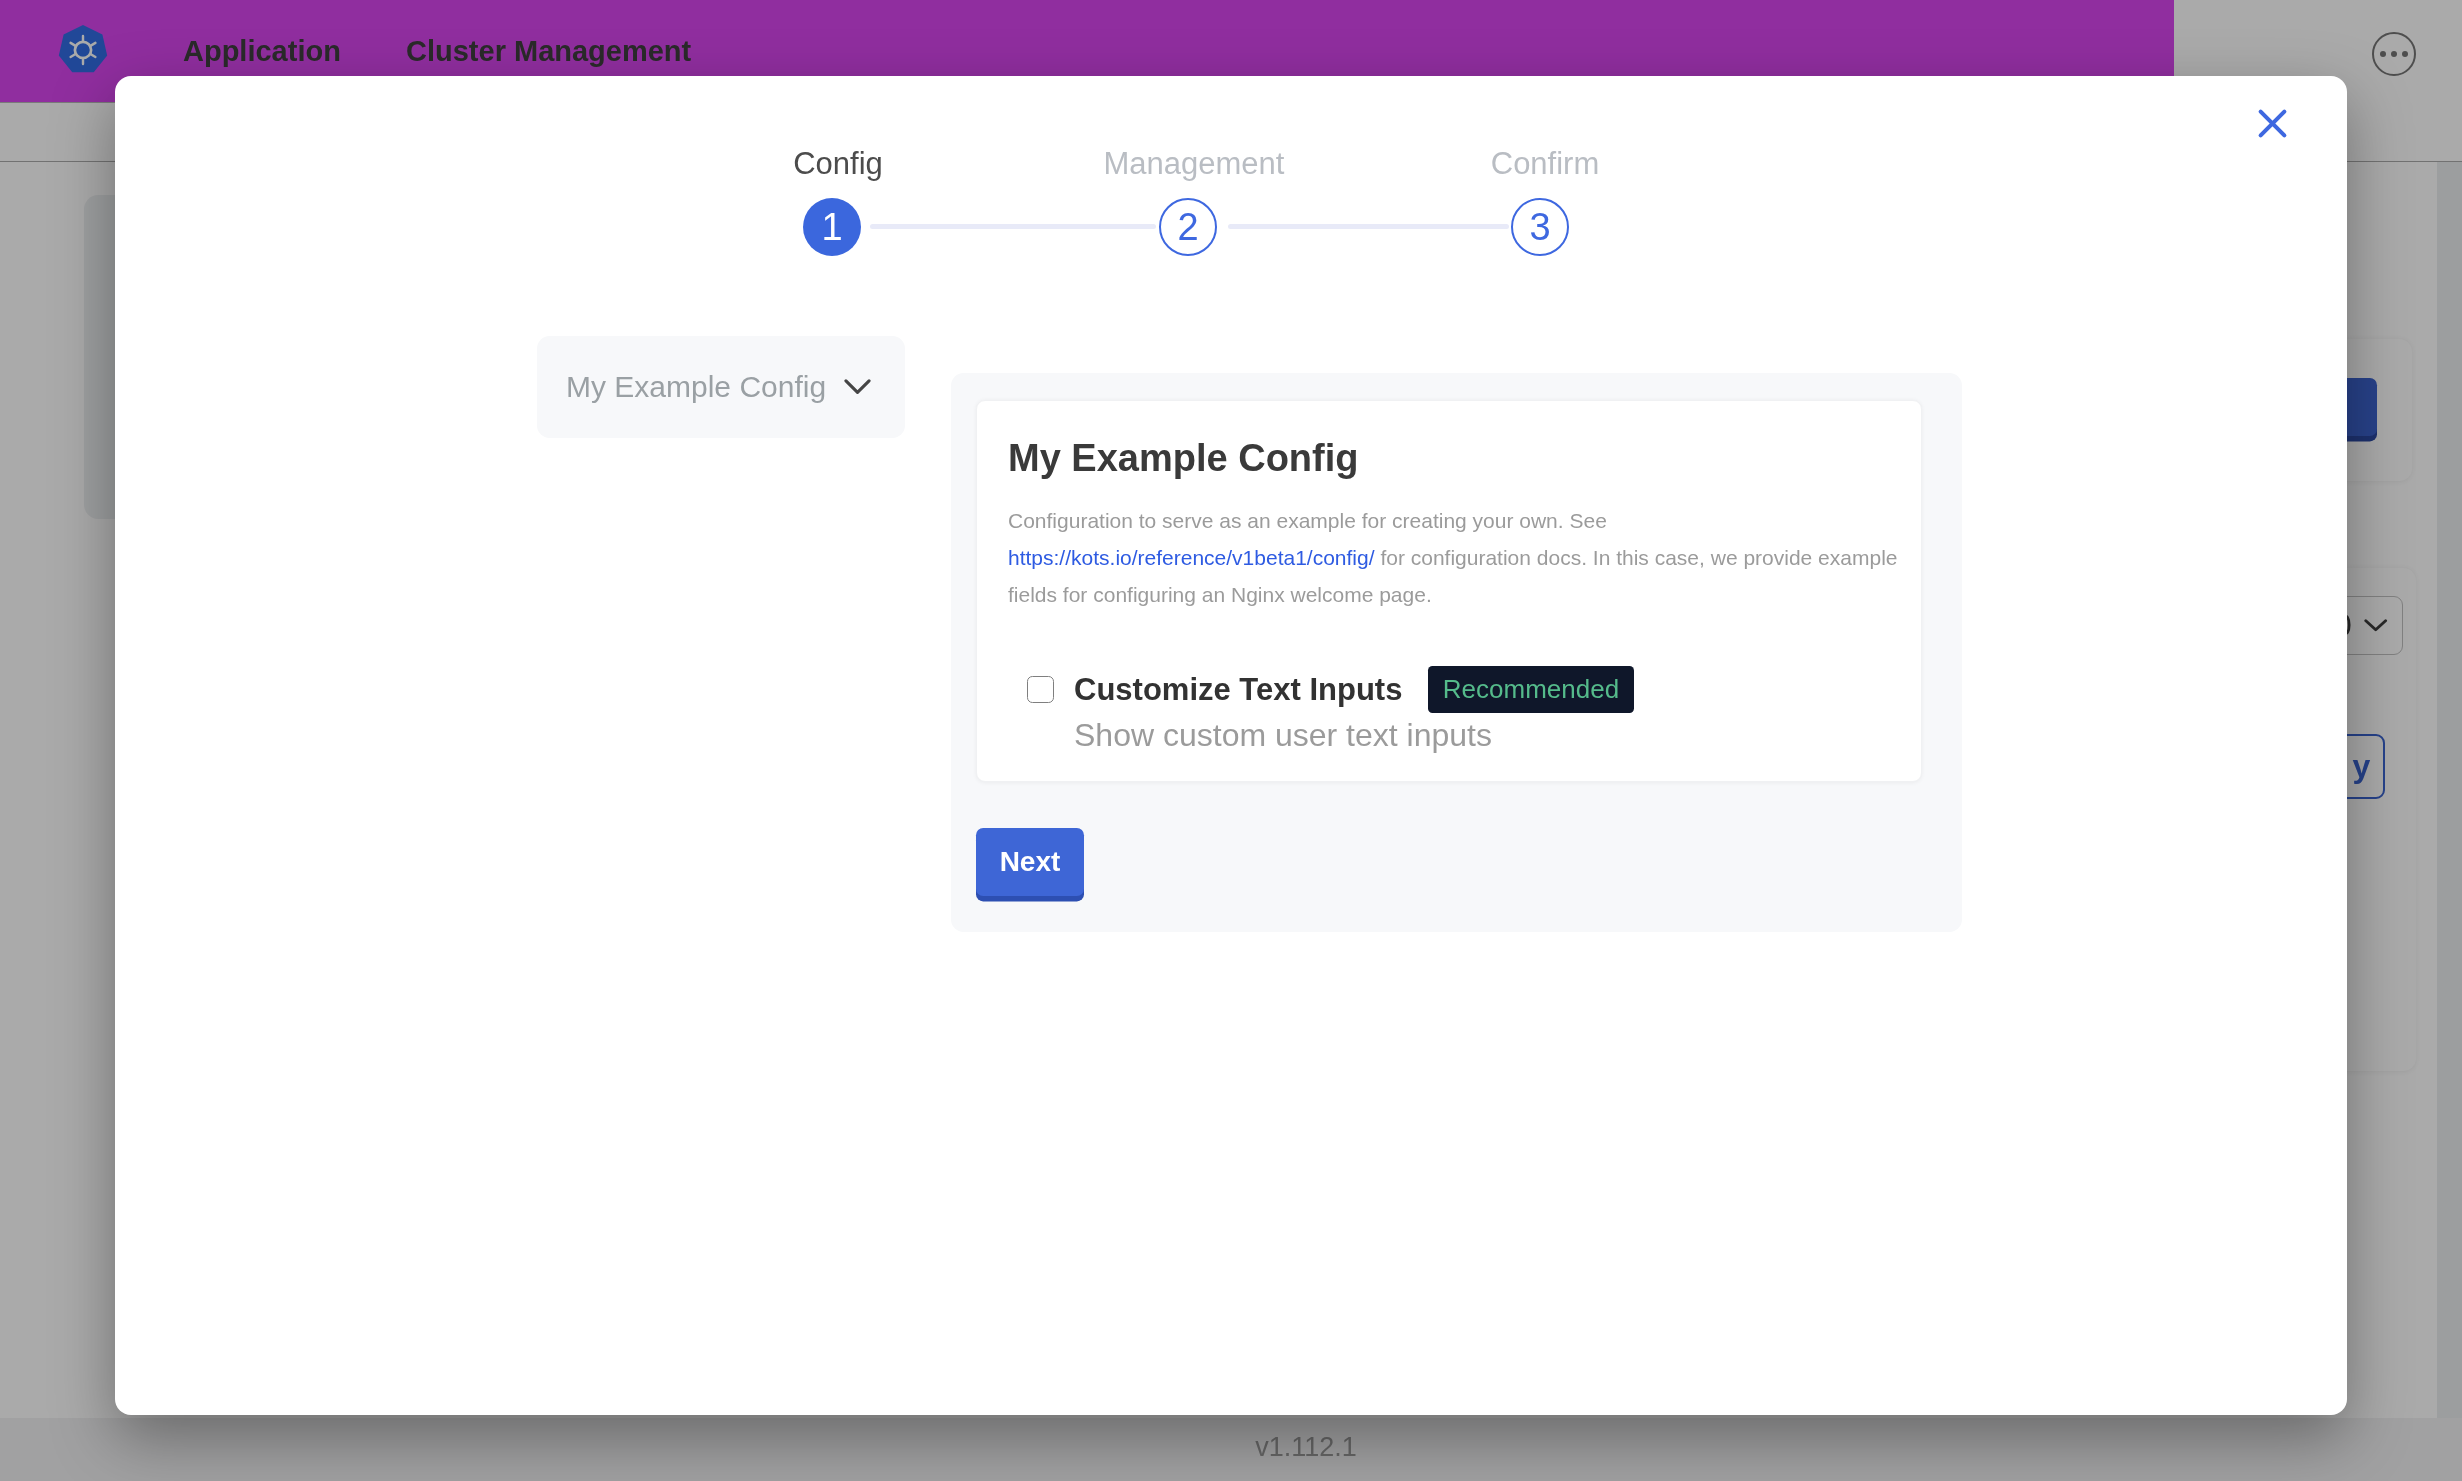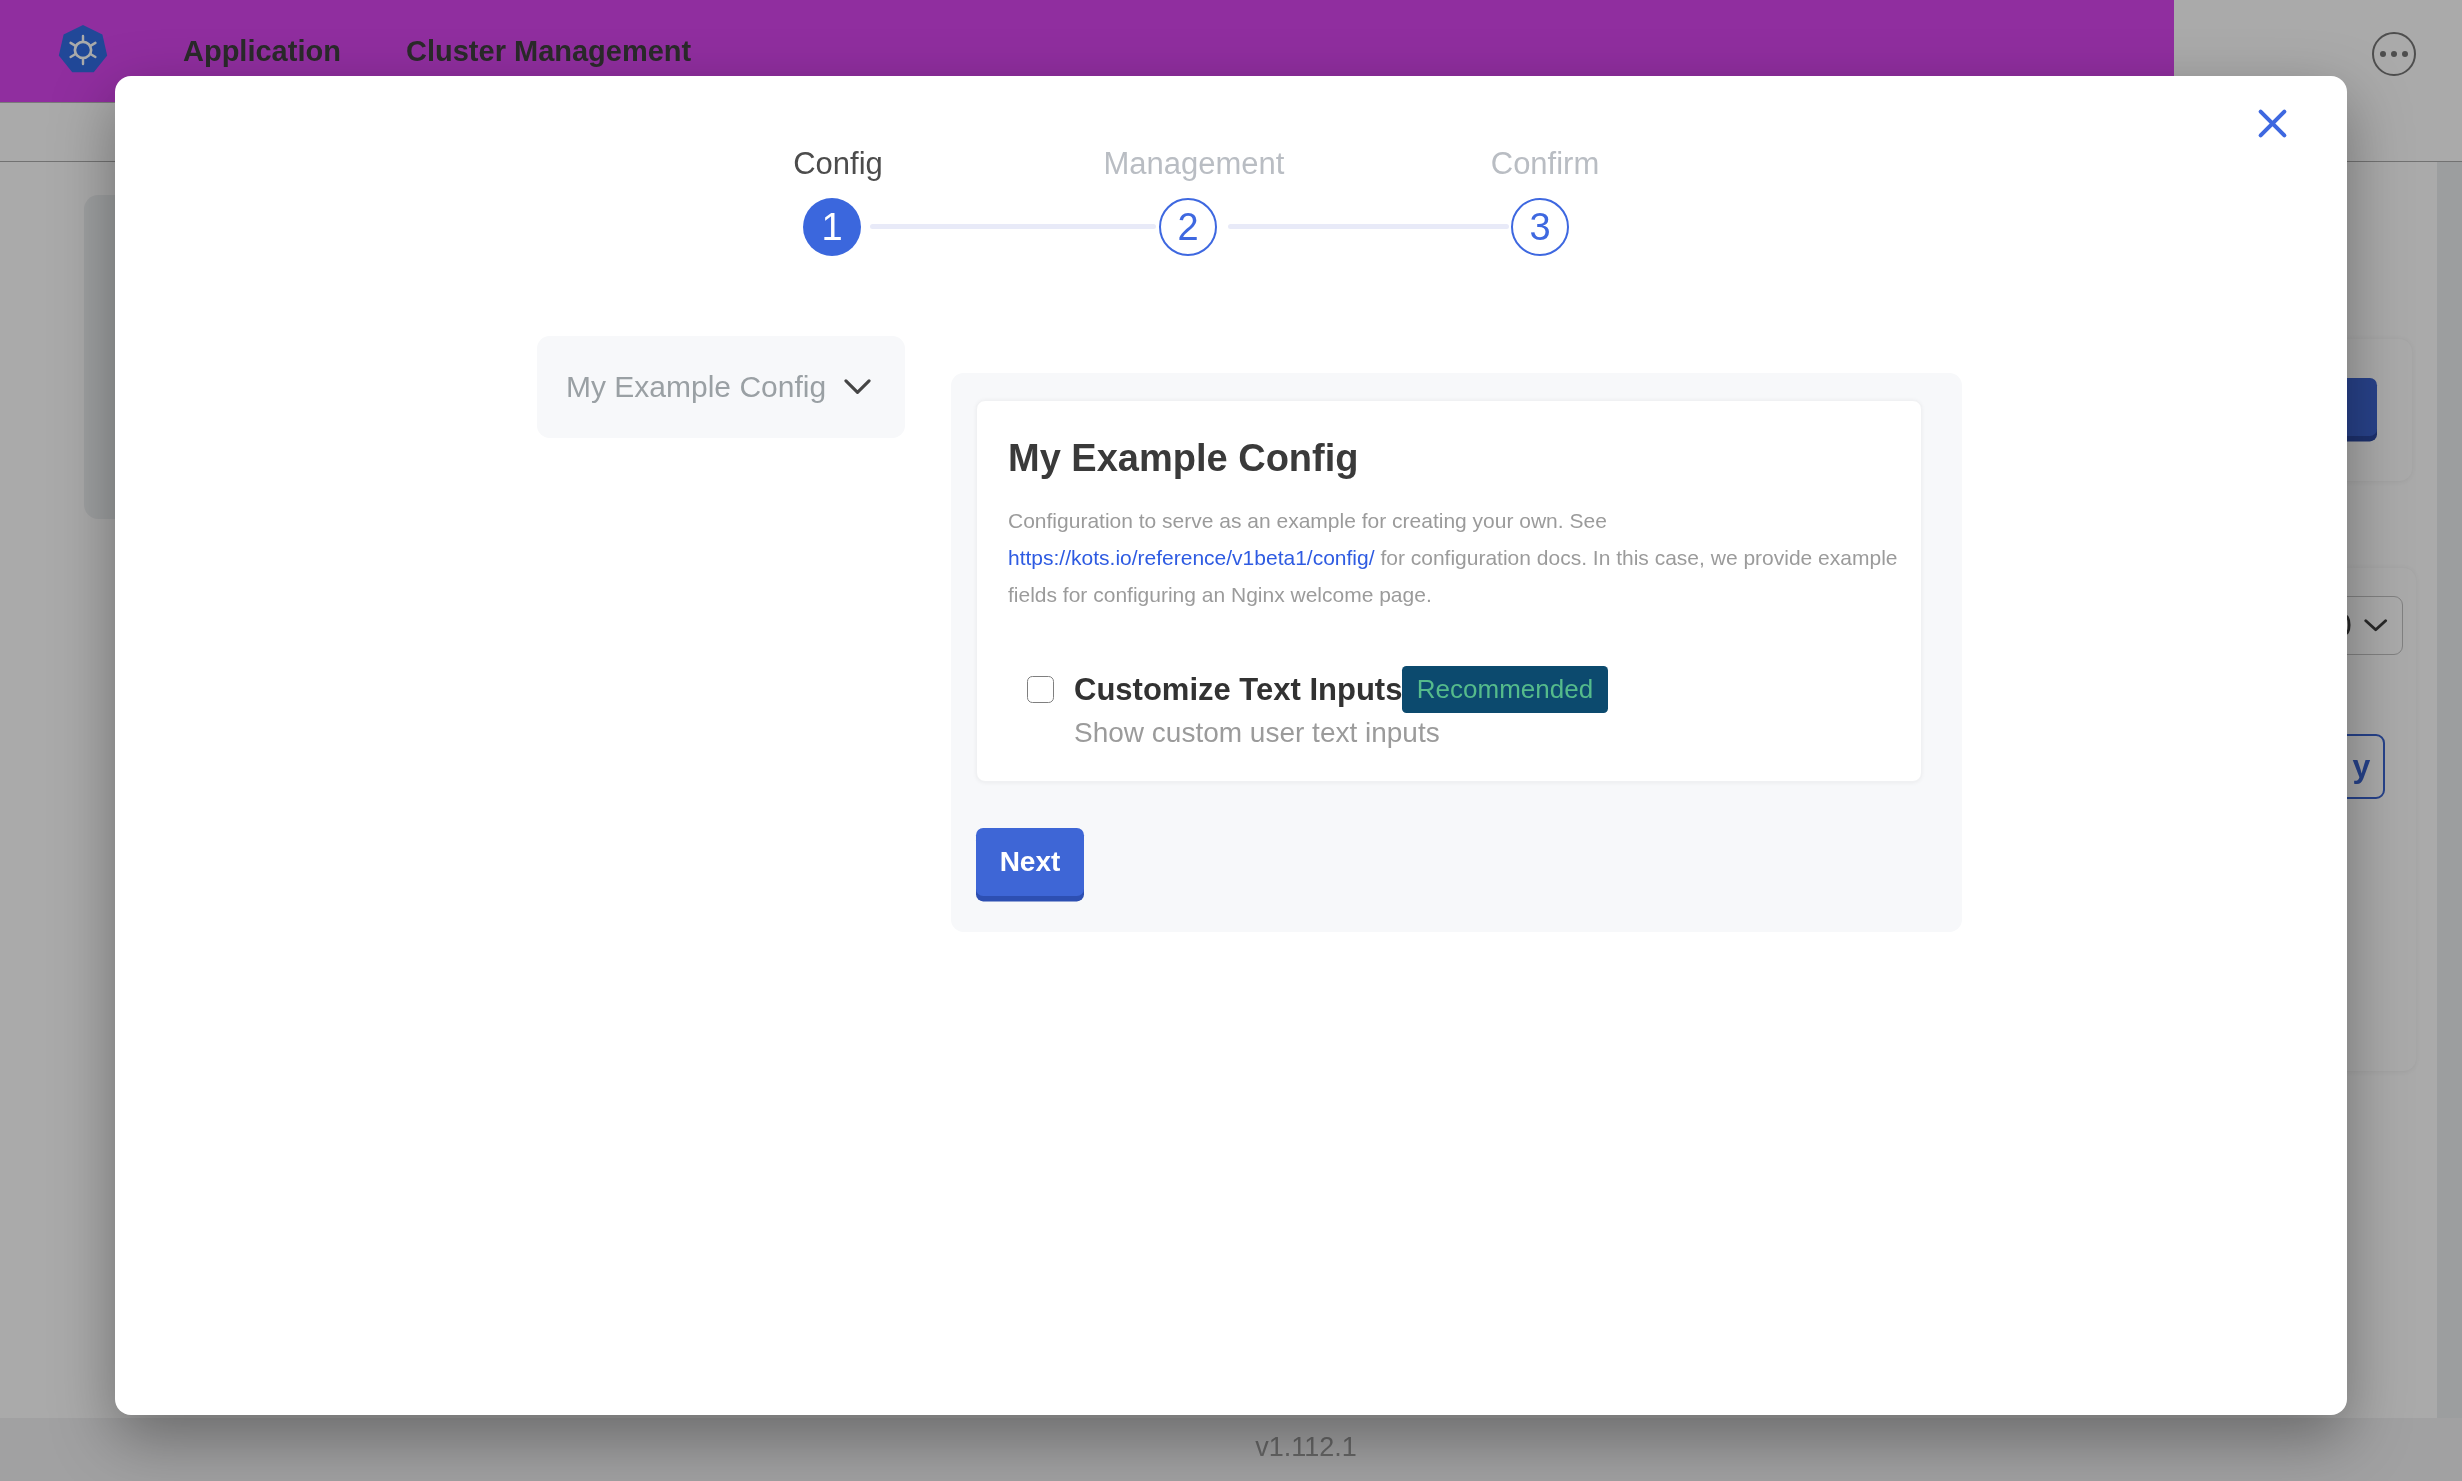--- a/index.html
+++ b/index.html
@@ -74,23 +74,23 @@
                border:0.9px solid #f0f1f3;border-radius:9px;box-shadow:0 0.9px 4.5px rgba(0,0,0,.05);
                box-sizing:border-box;}
   .card-title{position:absolute;left:31px;top:36px;font-size:38px;font-weight:700;color:#3a3a3a;}
   .card-desc{position:absolute;left:31px;top:101px;width:899px;font-size:21px;line-height:37px;
              color:#9b9b9b;}
   .card-desc a{color:#2e5be2;text-decoration:none;cursor:pointer;}
   .checkbox-row{position:absolute;left:50px;top:265px;display:flex;align-items:center;}
   .checkbox{width:25px;height:25px;border:1.8px solid #7f7f7f;border-radius:5.4px;background:#fff;
             cursor:pointer;flex:0 0 auto;}
   .checkbox-label{margin-left:20px;font-size:31px;font-weight:700;color:#323232;cursor:pointer;}
-  .badge{margin-left:0;background:#0c4a6e;color:#55bb8b;font-size:26px;
+  .badge{margin-left:26px;background:#0f172a;color:#55bb8b;font-size:26px;
          padding:8px 14.4px;border-radius:4.5px;}
-  .help-text{position:absolute;left:97px;top:316px;font-size:28px;color:#9b9b9b;text-align:right;}
+  .help-text{position:absolute;left:97px;top:316px;font-size:32px;color:#9b9b9b;text-align:right;}
   .next-btn{position:absolute;left:25px;top:455px;width:108px;height:68px;background:#3e66d6;
             border:none;border-radius:7.2px;color:#fff;font-family:"Liberation Sans",sans-serif;
             font-size:28px;font-weight:700;cursor:pointer;box-shadow:0 5.4px 0 #2d4fb2;}
 </style>
 </head>
 <body>
 
 <div id="screen">
 
   <div class="nav">

